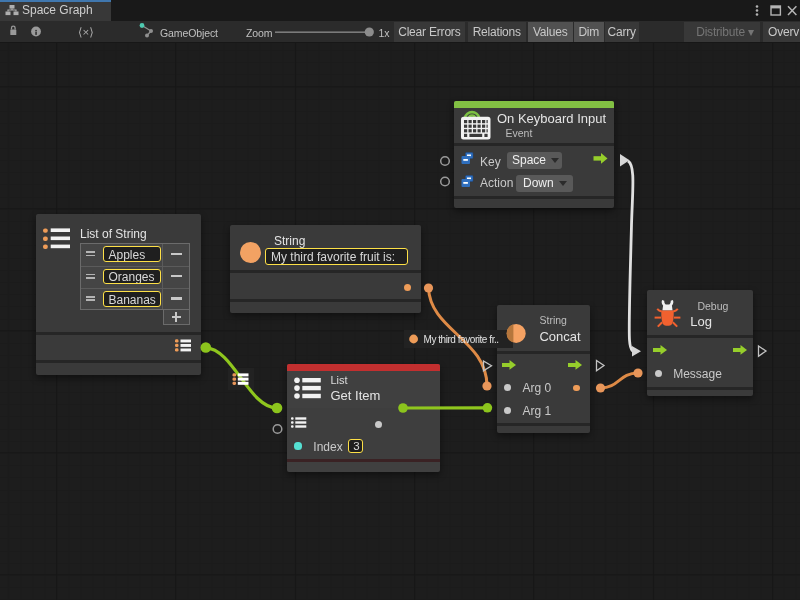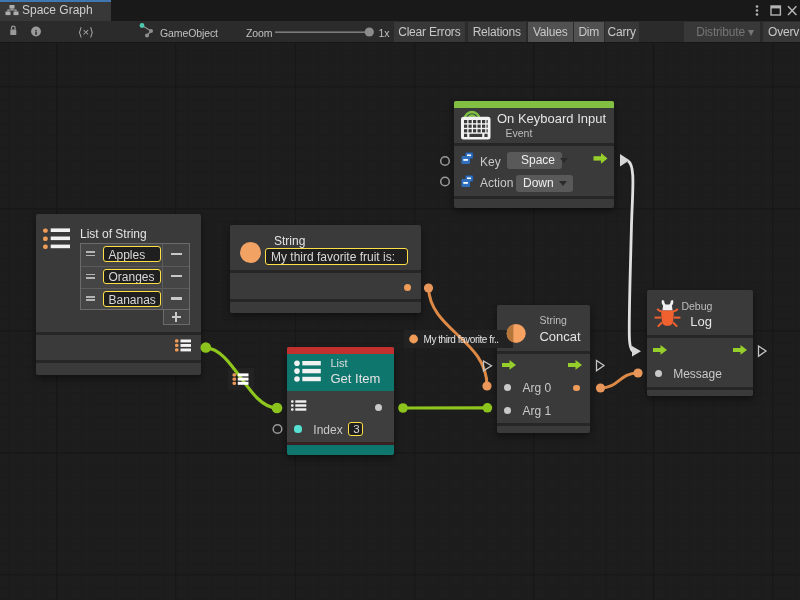--- a/index.html
+++ b/index.html
@@ -78,21 +78,21 @@
     <div class="ntitle" style="left:43.5px;top:10.5px;">On Keyboard Input</div>
     <div class="nsub" style="left:52px;top:26.5px;">Event</div>
     <div class="sep" style="top:42px;"></div>
     <svg width="20" height="20" style="left:7px;top:51.5px;">
       <rect x="4.5" y="0.5" width="7.5" height="6" rx="1" fill="#2F6FBE" stroke="#1A4A8C" stroke-width="0.5"></rect>
       <rect x="6" y="2.5" width="4" height="1.6" fill="#fff"></rect>
       <rect x="0.5" y="4" width="8.5" height="8" rx="1" fill="#2F6FBE"></rect>
       <rect x="2.3" y="7" width="4.6" height="1.8" fill="#fff"></rect>
     </svg>
     <div class="plabel" style="left:26.5px;top:54.5px;">Key</div>
-    <div class="drop" style="left:53.5px;top:51.5px;width:55px;height:17px;padding:1px 0 0 14px;">Space<span class="caret"></span></div>
+    <div class="drop" style="left:53.5px;top:51.5px;width:55px;height:17px;padding:1px 0 0 5px;">Space<span class="caret"></span></div>
     <svg width="20" height="20" style="left:7px;top:74px;">
       <rect x="4.5" y="0.5" width="7.5" height="6" rx="1" fill="#2F6FBE" stroke="#1A4A8C" stroke-width="0.5"></rect>
       <rect x="6" y="2.5" width="4" height="1.6" fill="#fff"></rect>
       <rect x="0.5" y="4" width="8.5" height="8" rx="1" fill="#2F6FBE"></rect>
       <rect x="2.3" y="7" width="4.6" height="1.8" fill="#fff"></rect>
     </svg>
     <div class="plabel" style="left:26.5px;top:75px;">Action</div>
     <div class="drop" style="left:62.5px;top:74px;width:57px;height:17px;padding:1px 0 0 7px;">Down<span class="caret"></span></div>
     <svg width="20" height="14" style="left:139.5px;top:52.5px;">
       <rect x="0.5" y="3.2" width="8.5" height="4.4" fill="#96CE2B"></rect>
@@ -147,21 +147,21 @@
       <rect x="0" y="0.3" width="3.5" height="3.3" rx="1.4" fill="#EE9C58"></rect>
       <rect x="0" y="4.8" width="3.5" height="3.3" rx="1.4" fill="#EE9C58"></rect>
       <rect x="0" y="9.3" width="3.5" height="3.3" rx="1.4" fill="#EE9C58"></rect>
       <rect x="5.5" y="0.5" width="10.5" height="2.9" fill="#F2F2F2"></rect>
       <rect x="5.5" y="5" width="10.5" height="2.9" fill="#F2F2F2"></rect>
       <rect x="5.5" y="9.5" width="10.5" height="2.9" fill="#F2F2F2"></rect>
     </svg>
     <div class="sep" style="top:145.5px;"></div>
   </div>
 
-  <div class="node" style="left:287.3px;top:347px;width:107px;height:108px;background:#0f766e;">
+  <div class="node" style="left:287.3px;top:364px;width:107px;height:108px;background:#404040;padding-left:46px;">
     <div class="abs" style="left:0;top:0;width:100%;height:6.5px;background:#C22F2F;border-radius:2px 2px 0 0;"></div>
     <svg width="34" height="26" style="left:6.7px;top:12.5px;">
       <circle cx="3" cy="3.2" r="2.8" fill="#F2F2F2"></circle>
       <circle cx="3" cy="11.1" r="2.8" fill="#F2F2F2"></circle>
       <circle cx="3" cy="19" r="2.8" fill="#F2F2F2"></circle>
       <rect x="8.3" y="1" width="18.5" height="4.4" fill="#F2F2F2"></rect>
       <rect x="8.3" y="8.9" width="18.5" height="4.4" fill="#F2F2F2"></rect>
       <rect x="8.3" y="16.8" width="18.5" height="4.4" fill="#F2F2F2"></rect>
     </svg>
     <div class="nsub" style="left:43.2px;top:9.5px;color:#DDD;font-size:11px;">List</div>
@@ -213,21 +213,21 @@
       <path d="M4.4,11.6 H16.6 C16.9,17 16.6,22.5 14.8,25.2 C13.4,27.3 7.6,27.3 6.2,25.2 C4.4,22.5 4.1,17 4.4,11.6 Z" fill="#F1612F"></path>
       <g stroke="#F1612F" stroke-width="2" fill="none">
         <path d="M4.8,12.4 C3,12.1 1.4,11.2 0.2,9.8"></path>
         <path d="M16.2,12.4 C18,12.1 19.6,11.2 20.8,9.8"></path>
         <path d="M4,18.6 H-2.4"></path>
         <path d="M17,18.6 H23.4"></path>
         <path d="M5.2,23.2 L0.8,27.6"></path>
         <path d="M15.8,23.2 L20.2,27.6"></path>
       </g>
     </svg>
-    <div class="nsub" style="left:34px;top:9.5px;">Debug</div>
+    <div class="nsub" style="left:50px;top:9.5px;">Debug</div>
     <div class="ntitle" style="left:42.9px;top:24px;font-size:13px;">Log</div>
     <div class="sep" style="top:44.5px;"></div>
     <svg width="18" height="12" style="left:5.3px;top:55.2px;">
       <rect x="0" y="3" width="8" height="4" fill="#96CE2B"></rect>
       <polygon points="7.5,0 14,4.9 7.5,9.8" fill="#96CE2B"></polygon>
     </svg>
     <svg width="18" height="12" style="left:85.8px;top:55.2px;">
       <rect x="0" y="3" width="8" height="4" fill="#96CE2B"></rect>
       <polygon points="7.5,0 14,4.9 7.5,9.8" fill="#96CE2B"></polygon>
     </svg>

